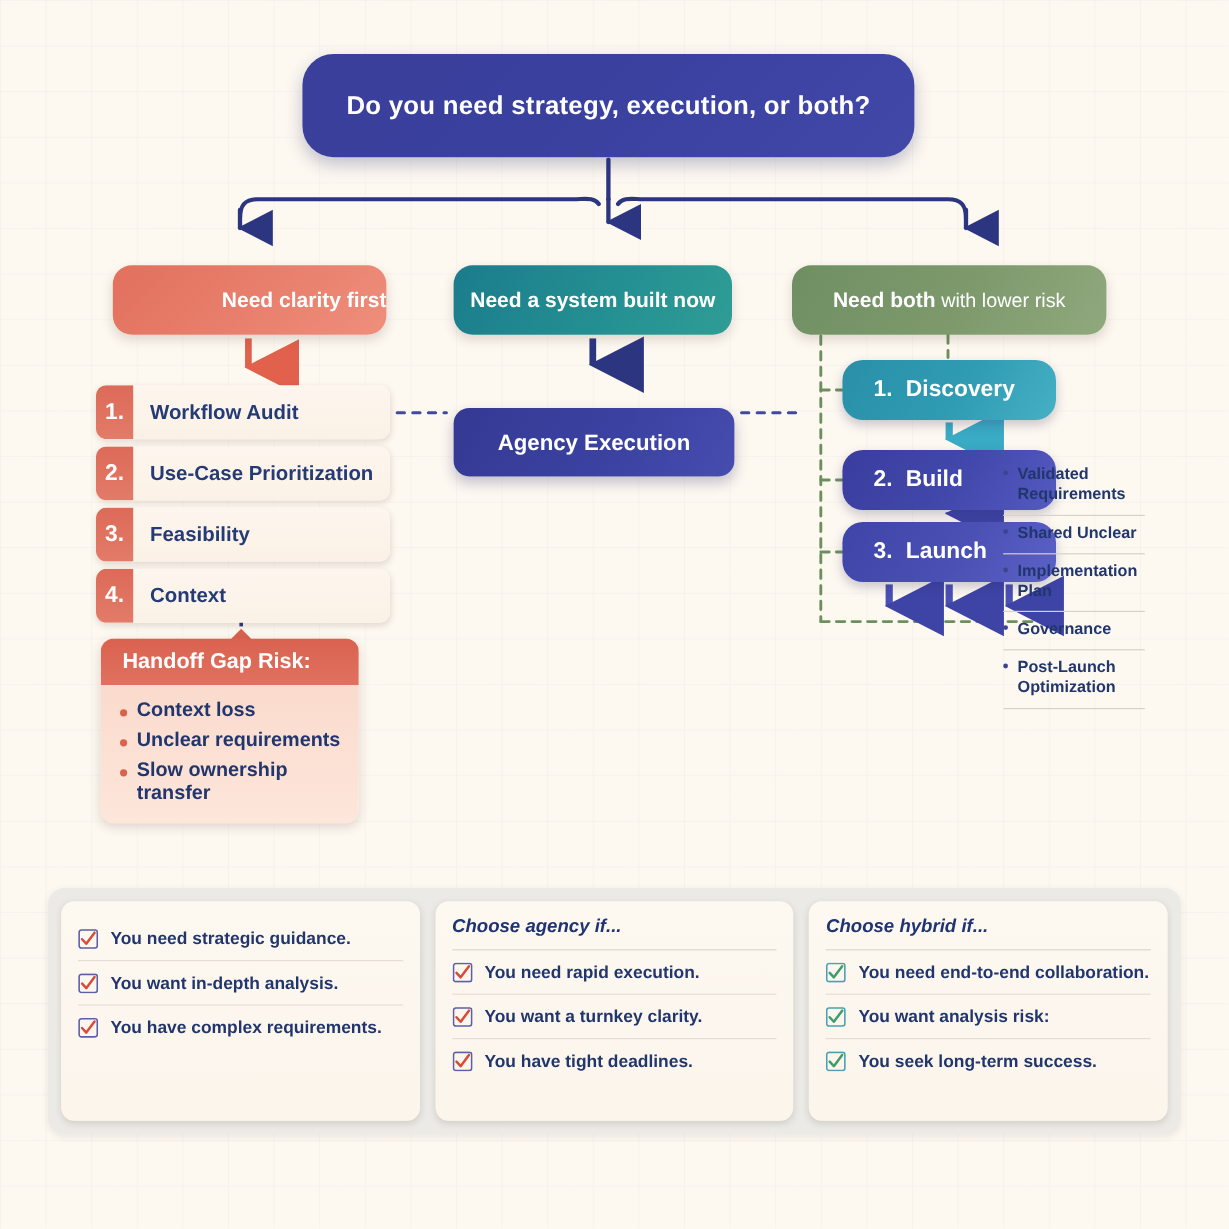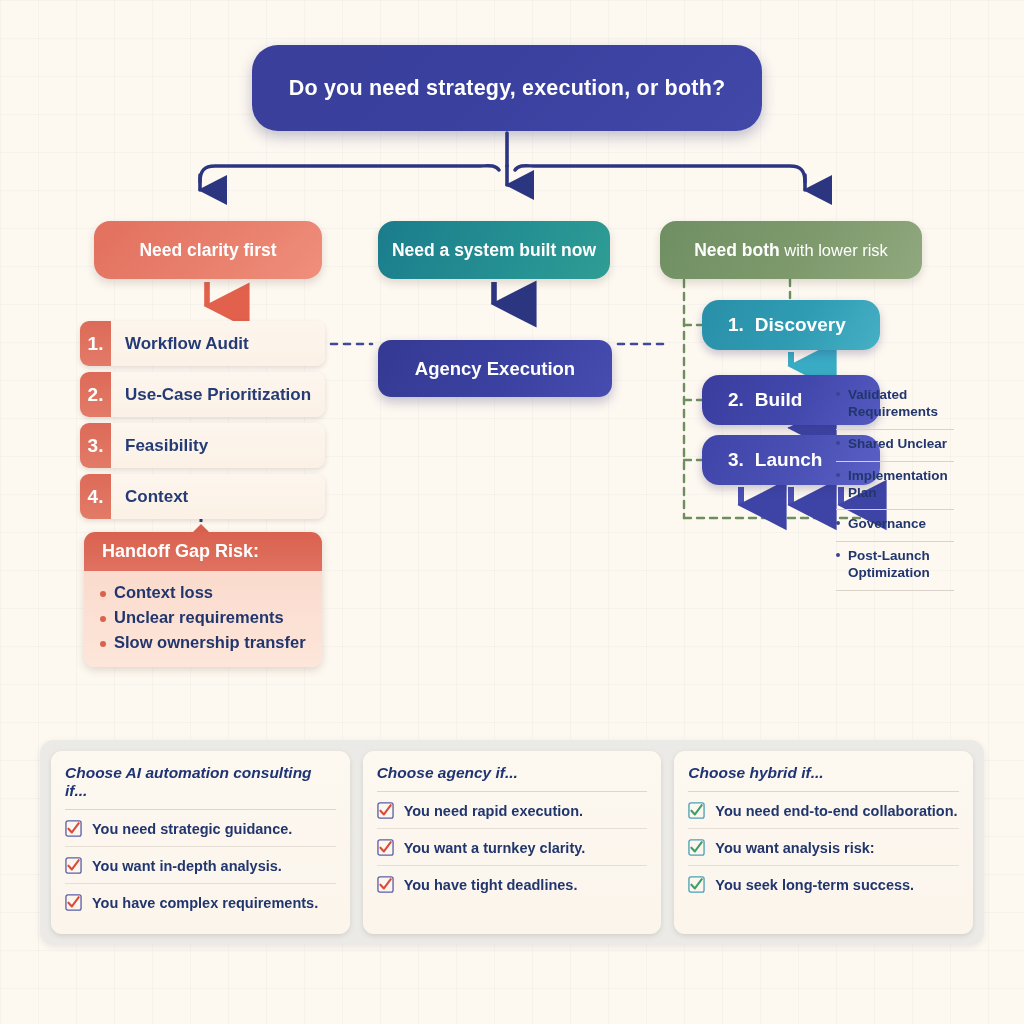--- a/index.html
+++ b/index.html
@@ -69,21 +69,21 @@
     flex:1;display:flex;align-items:center;padding-left:14px;
     color:#243b75;font-size:17px;font-weight:bold;text-align:right;
   }
   #step-1{left:80px;top:321px;width:245px;}
   #step-2{left:80px;top:372px;width:245px;}
   #step-3{left:80px;top:423px;width:245px;}
   #step-4{left:80px;top:474px;width:245px;}
 
   
   #risk-box{
-    left:84px;top:532px;width:238px;
+    left:84px;top:532px;width:215px;
     border-radius:11px;overflow:hidden;
     box-shadow:0 3px 9px rgba(90,60,50,.18);
   }
   #risk-box .risk-title{
     background:linear-gradient(180deg,#d9624f 0%,#e07160 100%);
     color:#fff;font-size:18px;font-weight:bold;
     padding:9px 0 9px 18px;
   }
   #risk-box .risk-body{
     background:linear-gradient(180deg,#fadbcd 0%,#fde6da 100%);
@@ -225,21 +225,21 @@
     <path d="M741,487 L741,505" fill="none" stroke="#4a50b4" stroke-width="6" marker-end="url(#ah-indigo)"></path>
     <path d="M791,487 L791,505" fill="none" stroke="#4a50b4" stroke-width="6" marker-end="url(#ah-indigo)"></path>
     <path d="M841,487 L841,505" fill="none" stroke="#4a50b4" stroke-width="6" marker-end="url(#ah-indigo)"></path>
   </svg>
 
   <div class="node" id="root-banner">
     <span class="txt">Do you need strategy, execution, or both?</span>
   </div>
 
   <div class="node branch-head" id="branch-clarity">
-    <span class="label" style="text-align:center">Need clarity first</span>
+    <span class="label" style="text-align:right">Need clarity first</span>
   </div>
   <div class="node branch-head" id="branch-system">
     <span class="label" style="text-align:center">Need a system built now</span>
   </div>
   <div class="node branch-head" id="branch-both">
     <span class="label" style="text-align:center">
       <span>Need both</span><span class="sub"> with lower risk</span>
     </span>
   </div>
 
@@ -293,21 +293,20 @@
     <div class="dl-item">Validated Requirements</div>
     <div class="dl-item">Shared Unclear</div>
     <div class="dl-item">Implementation Plan</div>
     <div class="dl-item">Governance</div>
     <div class="dl-item">Post-Launch Optimization</div>
   </div>
 
   <div class="node" id="bottom-panel">
 
     <div class="choose-card">
-      <div class="card-title">Choose AI automation consulting if...</div>
       <div class="check-row">
         <svg class="cb" viewBox="0 0 18 18">
           <rect x="1" y="1" width="16" height="16" rx="2" fill="none" stroke="#5b5fa8" stroke-width="1.4"></rect>
           <path d="M3.6,9.2 L7.3,13.2 L14.6,3.4" fill="none" stroke="#d94a3a" stroke-width="2.2" stroke-linecap="round" stroke-linejoin="round"></path>
         </svg>
         <span class="ctxt">You need strategic guidance.</span>
       </div>
       <div class="check-row">
         <svg class="cb" viewBox="0 0 18 18">
           <rect x="1" y="1" width="16" height="16" rx="2" fill="none" stroke="#5b5fa8" stroke-width="1.4"></rect>

